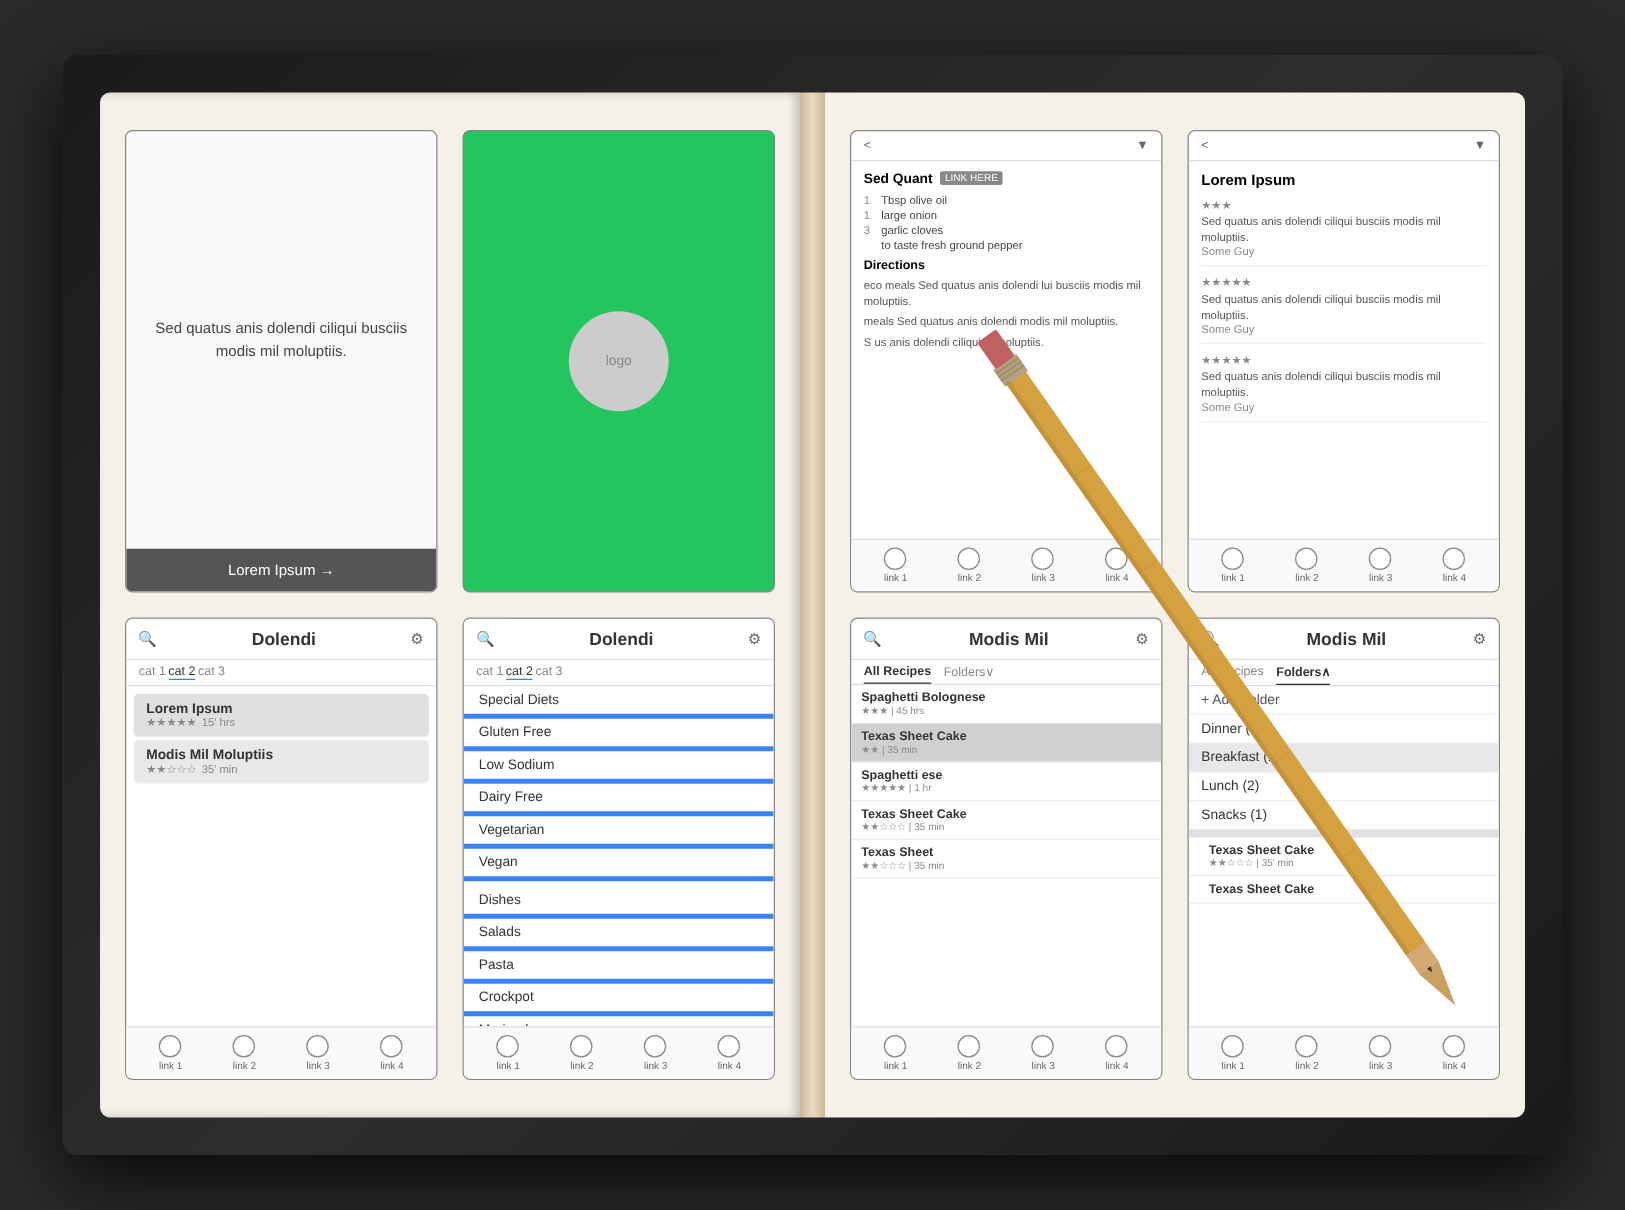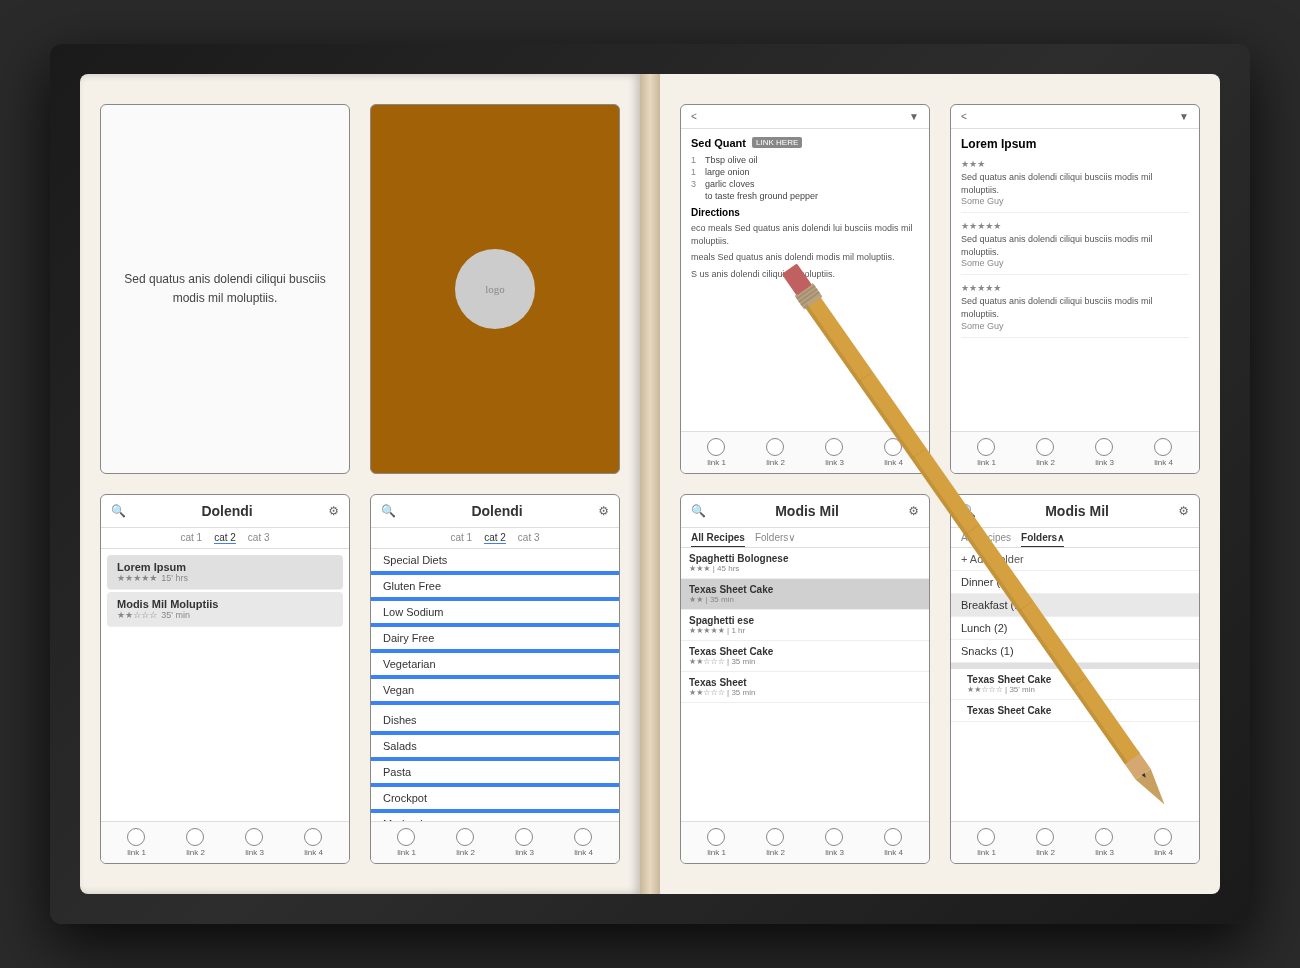--- a/index.html
+++ b/index.html
@@ -93,22 +93,21 @@
       background: #555;
       color: #fff;
       padding: 10px 20px;
       text-align: center;
       font-size: 12px;
       cursor: pointer;
     }
 
     
     .screen-logo {
-      background: #a16207;
-      font-family: Liberation Serif, serif;
+      background: #22c55e;
     }
 
     .logo-body {
       flex: 1;
       display: flex;
       align-items: center;
       justify-content: center;
     }
 
     .logo-circle {
@@ -275,22 +274,21 @@
 
     .gear-icon {
       font-size: 12px;
       color: #666;
     }
 
     .cat-tabs {
       display: flex;
       padding: 4px 10px;
       border-bottom: 1px solid #ddd;
-      gap: 12px;
-      justify-content: center;
+      gap: 2px;
     }
 
     .cat-tab {
       font-size: 10px;
       color: #888;
       cursor: pointer;
     }
 
     .cat-tab.active {
       color: #333;
@@ -428,20 +426,21 @@
 
   <div class="notebook-left">
     <div class="screens-grid">
 
       <div class="screen screen-hero">
         <div class="hero-body">
           <div class="hero-text">Sed quatus
 anis dolendi ciliqui busciis
 modis mil moluptiis.</div>
         </div>
+        <div class="hero-btn">Lorem Ipsum →</div>
       </div>
 
       <div class="screen screen-logo">
         <div class="logo-body">
           <div class="logo-circle">
             <span>logo</span>
           </div>
         </div>
       </div>
 

